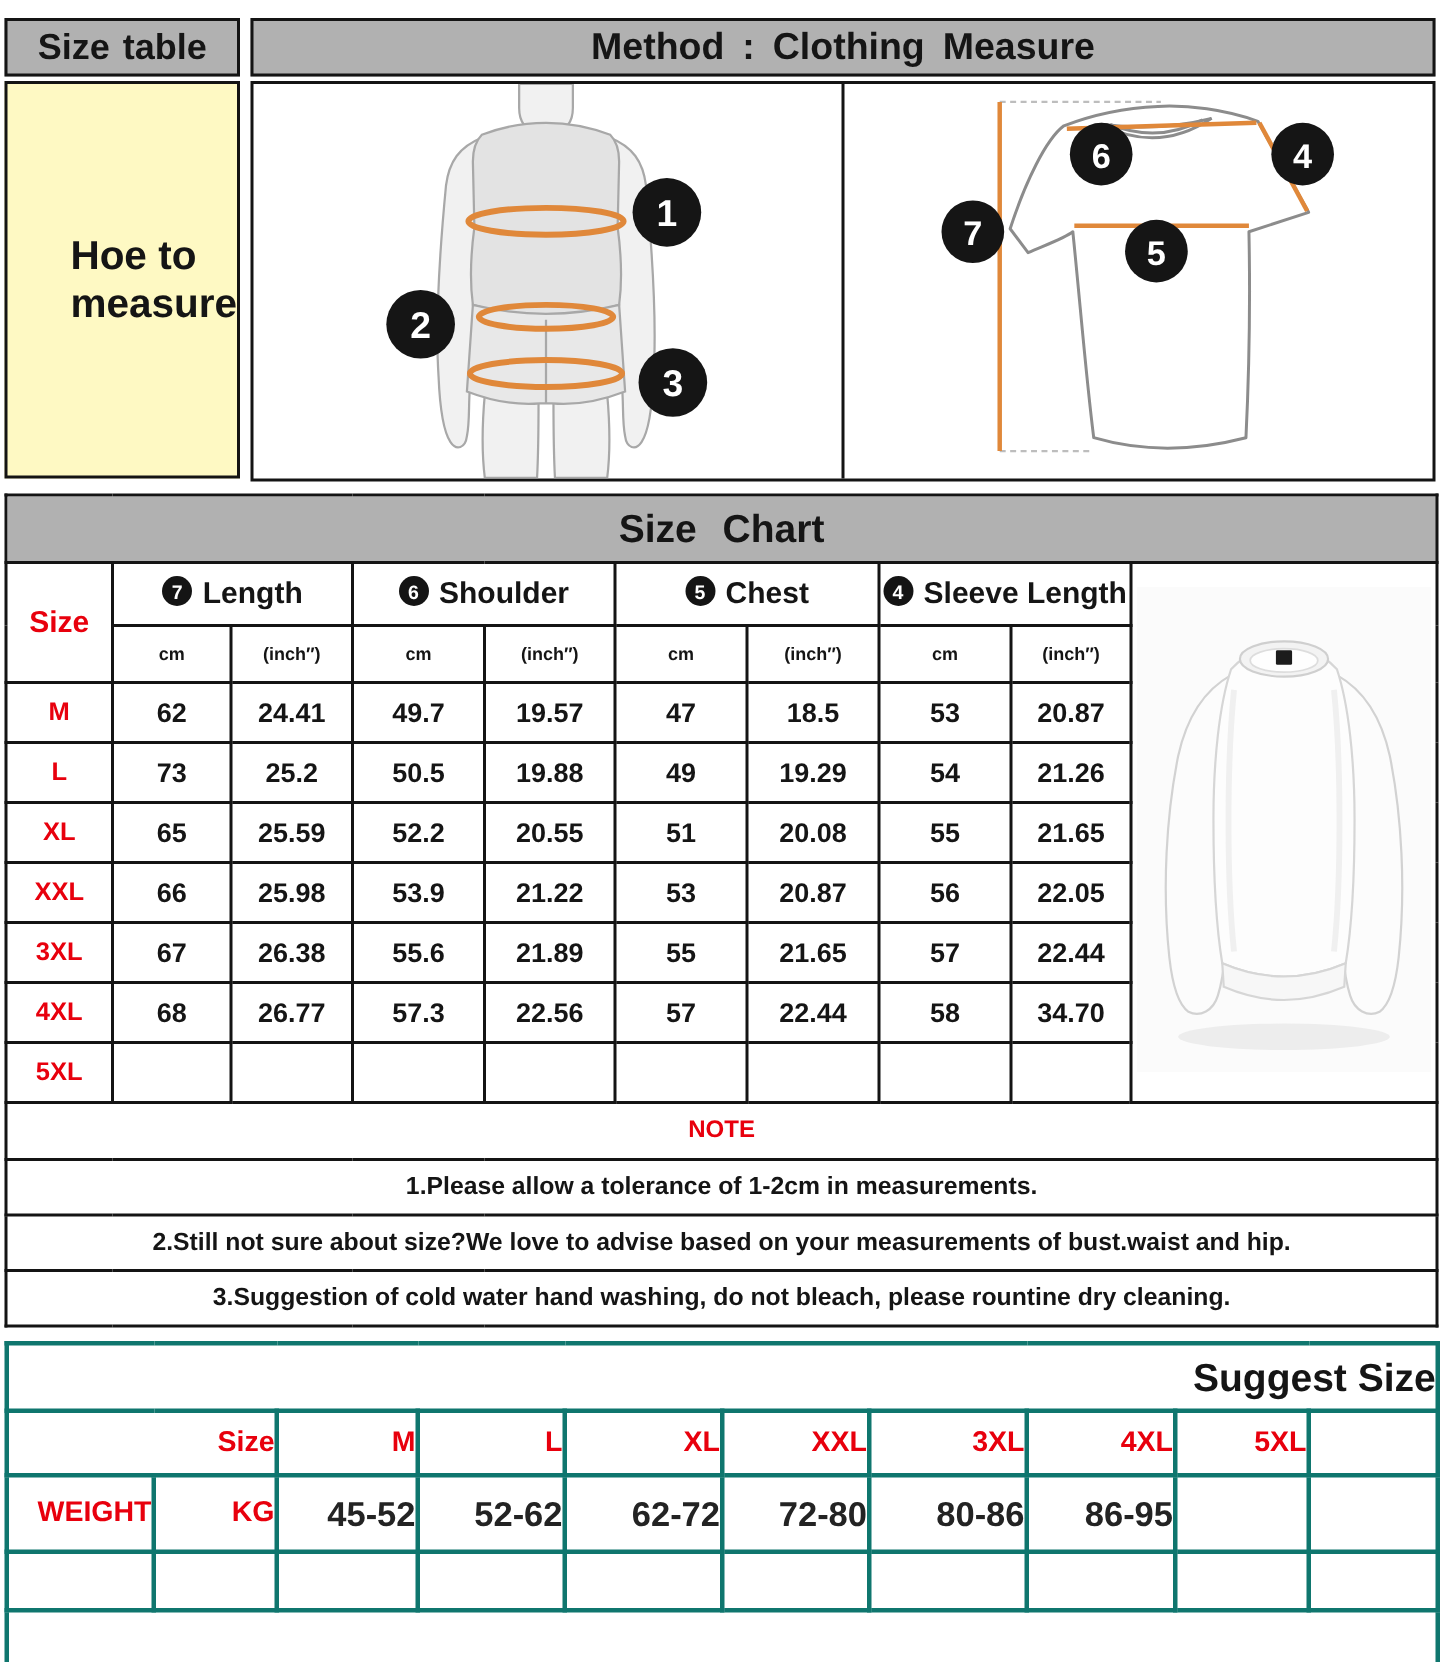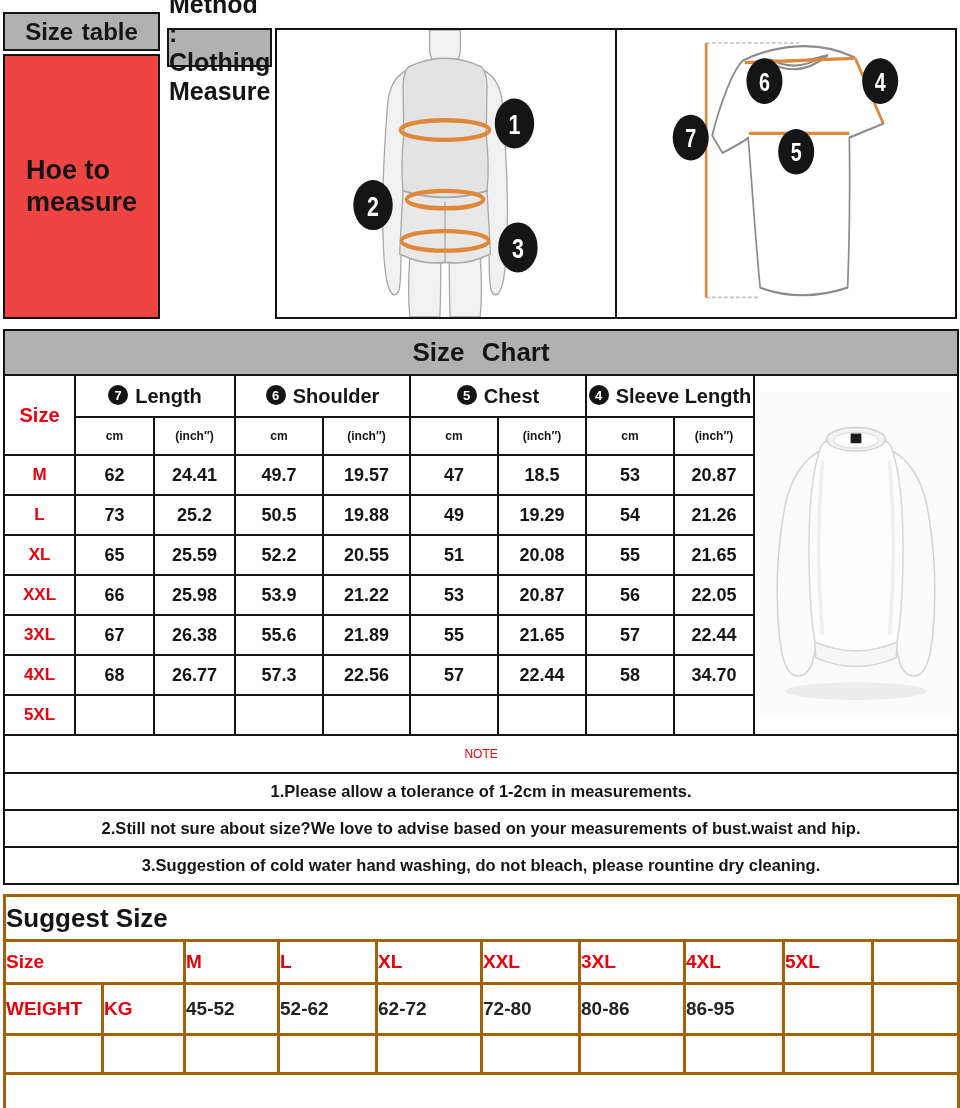--- a/index.html
+++ b/index.html
@@ -5,66 +5,66 @@
   html,body { margin:0; padding:0; background:#ffffff; }
   .page {
     position:relative; width:960px; height:1108px; box-sizing:border-box;
     padding:12px 3px 0 3px; background:#ffffff;
     font-family:"Liberation Sans", sans-serif; color:#151515;
   }
 
   
   .top { display:flex; gap:7px; height:307px; }
   .col-left { width:157px; display:flex; flex-direction:column; gap:3px; }
-  .col-right { flex:1; display:flex; flex-direction:row; gap:3px;margin-top:16px; }
+  .col-right { flex:1; display:flex; flex-direction:column; gap:3px; }
   .bar {
     height:39px; box-sizing:border-box; flex:0 0 39px;
     background:#b1b1b1; border:2px solid #141414;
     display:flex; align-items:center; justify-content:center;
     font-size:25px; font-weight:bold; word-spacing:5px;
   }
   .col-left .bar { font-size:24px; word-spacing:2px; }
   .box-body {
-    flex:1; border:2px solid #141414; box-sizing:border-box; background:#ef4444;
-    display:flex; align-items:center; justify-content:center;
+    flex:1; border:2px solid #141414; box-sizing:border-box; background:#fef9c3;
+    display:flex; align-items:center; justify-content:flex-end;
   }
   .howto { font-size:27px; font-weight:bold; line-height:1.15; white-space:pre-line; text-align:left; }
   .figures { flex:1; border:2px solid #141414; box-sizing:border-box; display:flex; background:#fff; }
   .fig-panel { flex:1; position:relative; overflow:hidden; }
   .fig-panel + .fig-panel { border-left:2px solid #141414; }
   .fig-panel svg { width:100%; height:100%; display:block; }
 
   
   table { border-collapse:collapse; table-layout:fixed; }
   .chart-table { width:954px; margin-top:10px; }
   .chart-table td { border:2px solid #141414; text-align:center; padding:0; overflow:hidden; }
   .title-cell { height:43px; background:#b1b1b1; font-size:26px; font-weight:bold; word-spacing:10px; }
   .group-cell { height:40px; font-size:20px; font-weight:bold;margin-left:36px; }
   .unit-cell { height:36px; font-size:12px; font-weight:bold; }
   .data-cell { height:38px; font-size:18px; font-weight:bold; }
   .size-cell { color:#e8000d; font-size:17px; font-weight:bold; }
   .size-head { color:#e8000d; font-size:20px; font-weight:bold; }
-  .note-title-cell { height:36px; color:#e8000d; font-size:12px; font-weight:normal; }
+  .note-title-cell { height:36px; color:#e8000d; font-size:16px; font-weight:bold; }
   .note-cell { height:35px; font-size:16.5px; font-weight:bold; text-align:left; padding-left:12px; }
   .photo-cell { background:#ffffff; vertical-align:middle; }
   .cnum {
     display:inline-flex; width:20px; height:20px; border-radius:50%;
     background:#141414; color:#fff; font-size:13px; font-weight:bold;
     align-items:center; justify-content:center; margin-right:7px;
     vertical-align:middle; position:relative; top:-2px;
   }
 
   
   .suggest-table { width:954px; margin-top:9px; }
-  .suggest-table td { border:3px solid #a16207; text-align:left; padding:0; overflow:hidden; }
+  .suggest-table td { border:3px solid #0f766e; text-align:right; padding:0; overflow:hidden; }
   .suggest-title-cell { height:42px; font-size:26px; font-weight:bold; }
   .sg-head { height:40px; color:#e8000d; font-size:19px; font-weight:bold; }
   .sg-red { color:#e8000d; font-size:19px; font-weight:bold; }
   .sg-weight-row td { height:48px;margin-left:12px; }
-  .sg-value { font-size:19px; font-weight:bold; color:#232323; }
+  .sg-value { font-size:23px; font-weight:bold; color:#232323; }
   .sg-empty-row td { height:36px; }
   .sg-last { height:50px; }
 
   .marker-num { fill:#ffffff; font-weight:bold; font-family:"Liberation Sans", sans-serif; }
 </style>
 </head>
 <body>
 
 <div class="page">
 

